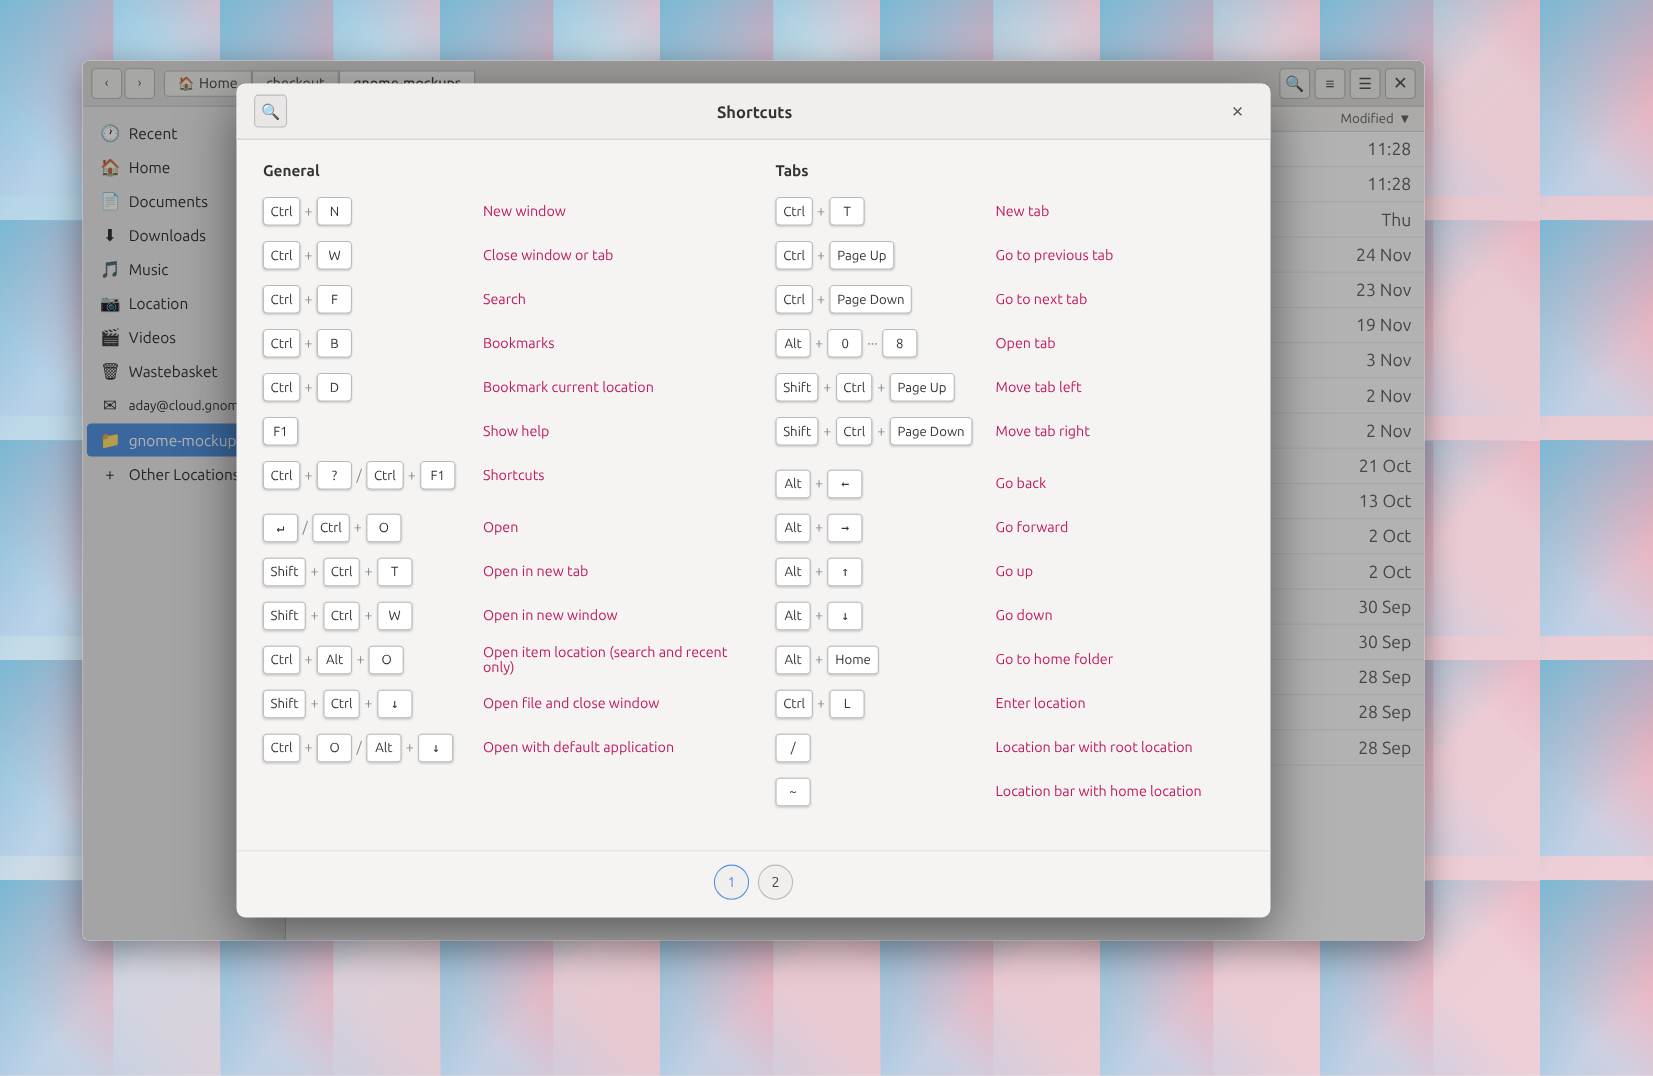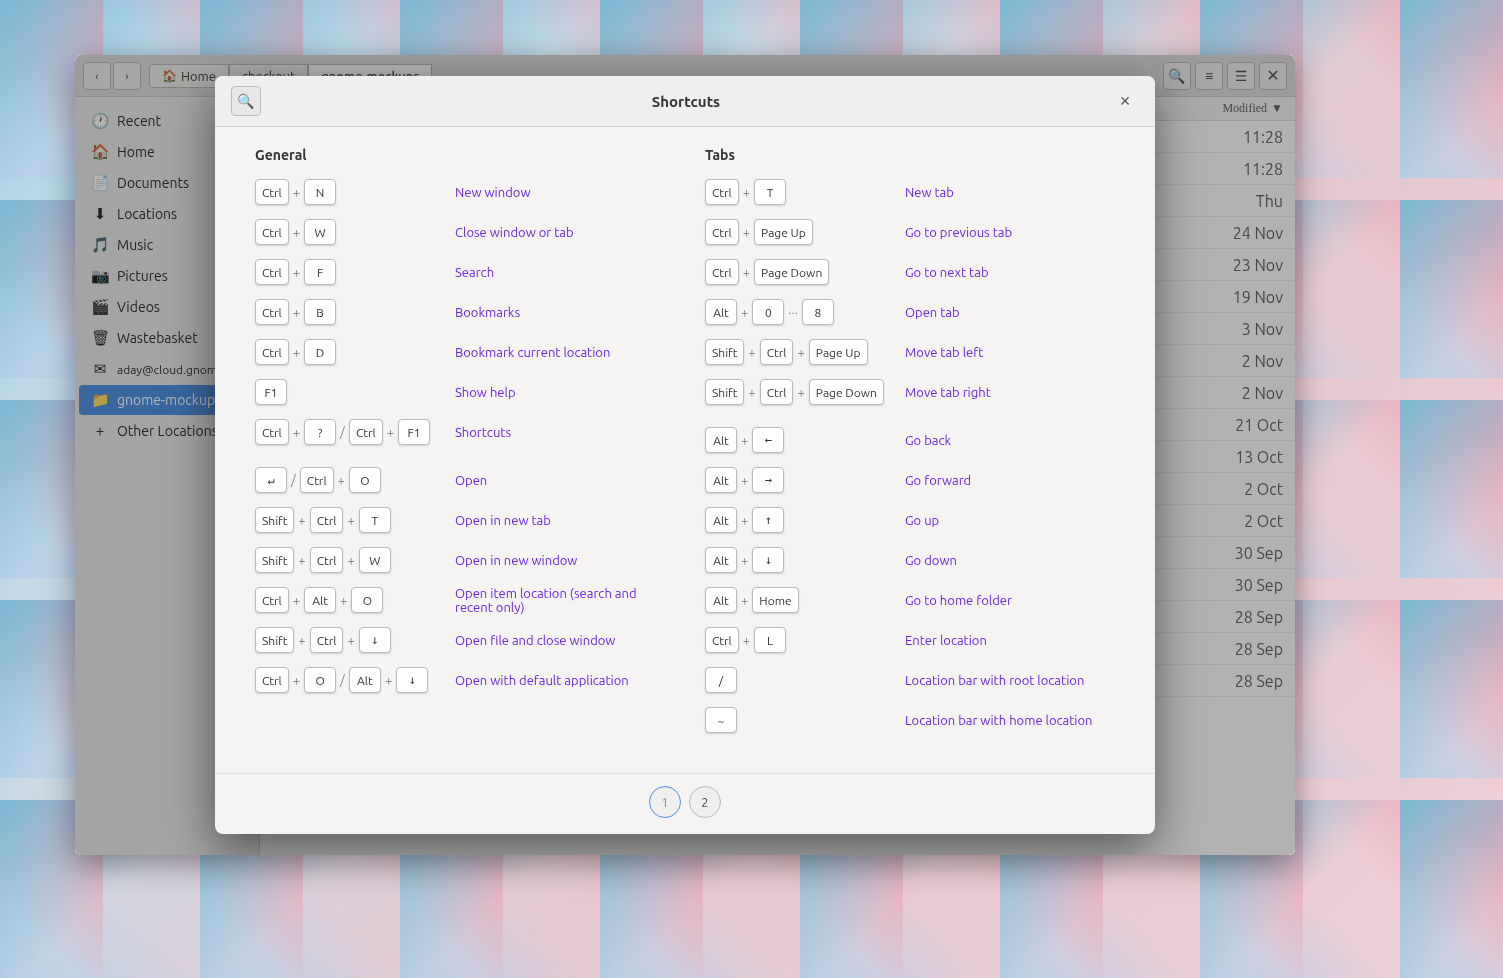--- a/index.html
+++ b/index.html
@@ -165,21 +165,21 @@
     .file-list-header {
       display: flex;
       padding: 4px 12px;
       border-bottom: 1px solid #e0dfde;
       font-size: 12px;
       color: #666;
       background: #f5f4f3;
       align-items: center;
     }
     .file-list-header .col-name { flex: 1; }
-    .file-list-header .col-modified { width: 120px; text-align: right; display: flex; align-items: center; justify-content: flex-end; gap: 4px; font-family: Liberation Serif, serif; }
+    .file-list-header .col-modified { width: 120px; text-align: right; display: flex; align-items: center; justify-content: flex-end; gap: 4px; }
     .file-row {
       display: flex;
       align-items: center;
       padding: 6px 12px;
       border-bottom: 1px solid #f0efee;
       font-size: 13px;
       color: #333;
     }
     .file-row .col-name { flex: 1; display: flex; align-items: center; gap: 8px; }
     .file-row .col-modified { width: 120px; text-align: right; font-size: 16px; color: #666; }
@@ -244,21 +244,21 @@
       color: #555;
       cursor: pointer;
       display: flex;
       align-items: center;
       justify-content: center;
       border-radius: 4px;
     }
 
     .dialog-body {
       display: flex;
-      padding: 20px 40px;
+      padding: 20px 24px;
       gap: 40px;
     }
 
     .shortcuts-column {
       flex: 1;
     }
 
     .shortcut-section-title {
       font-size: 14px;
       font-weight: 700;
@@ -298,21 +298,21 @@
     }
 
     .key-sep {
       font-size: 13px;
       color: #888;
       padding: 0 1px;
     }
 
     .shortcut-desc {
       font-size: 13px;
-      color: #6d28d9;
+      color: #be185d;
       flex: 1;
     }
 
     .shortcut-section-gap {
       margin-bottom: 18px;
     }
 
     .dialog-pagination {
       display: flex;
       justify-content: center;
@@ -383,29 +383,29 @@
       <div class="sidebar-item">
         <span class="icon">🏠</span>
         <span>Home</span>
       </div>
       <div class="sidebar-item">
         <span class="icon">📄</span>
         <span>Documents</span>
       </div>
       <div class="sidebar-item">
         <span class="icon">⬇</span>
-        <span>Locations</span>
+        <span>Downloads</span>
       </div>
       <div class="sidebar-item">
         <span class="icon">🎵</span>
         <span>Music</span>
       </div>
       <div class="sidebar-item">
         <span class="icon">📷</span>
-        <span>Pictures</span>
+        <span>Location</span>
       </div>
       <div class="sidebar-item">
         <span class="icon">🎬</span>
         <span>Videos</span>
       </div>
       <div class="sidebar-item">
         <span class="icon">🗑</span>
         <span>Wastebasket</span>
       </div>
       <div class="sidebar-item">

